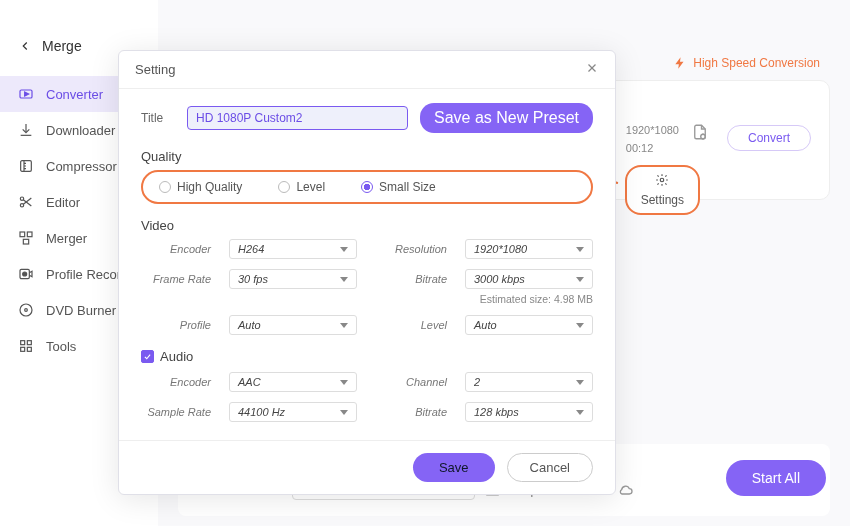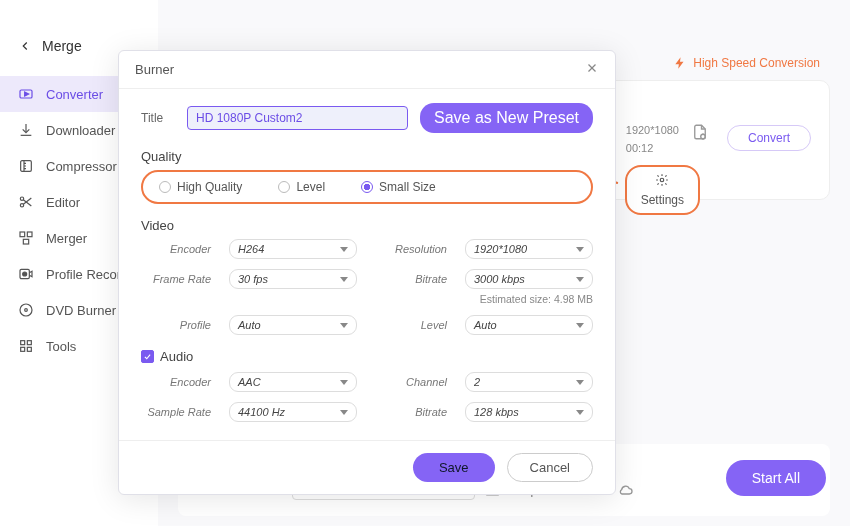--- a/index.html
+++ b/index.html
@@ -61,21 +61,21 @@
 
 .section-title { font-size: 13px; color: #444; margin: 8px 0 6px; }
 .quality-group { border: 2px solid #f07843; border-radius: 20px; padding: 8px 16px; display: flex; gap: 36px; align-items: center; margin-bottom: 14px; }
 .radio-opt { display: flex; align-items: center; gap: 6px; font-size: 12px; color: #555; cursor: pointer; }
 .radio { width: 12px; height: 12px; border: 1.5px solid #bbb; border-radius: 50%; display: inline-block; }
 .radio.checked { border-color: #7a5af0; background: radial-gradient(circle, #7a5af0 0 45%, #fff 50% 100%); }
 
 .grid { display: grid; grid-template-columns: 1fr 1fr; column-gap: 20px; row-gap: 10px; }
 .field { display: flex; align-items: center; gap: 18px; font-style: italic; }
 .field .flabel { width: 70px; text-align: right; font-size: 11px; color: #777; }
-.field .fsel { flex: 1; border: 1px solid #ddd; border-radius: 9px; padding: 3px 8px; font-size: 11px; color: #444; display: flex; justify-content: space-between; align-items: center; background: #fff; cursor: pointer; }
+.field .fsel { flex: 1; border: 1px solid #ddd; border-radius: 3px; padding: 3px 8px; font-size: 11px; color: #444; display: flex; justify-content: space-between; align-items: center; background: #fff; cursor: pointer; }
 .est-size { grid-column: 2; text-align: right; font-size: 10.5px; color: #888; margin-top: -6px; }
 
 .audio-hdr { display: flex; align-items: center; gap: 6px; margin: 14px 0 8px; font-size: 13px; color: #444; }
 .checkbox { width: 13px; height: 13px; border: 1.5px solid #7a5af0; border-radius: 2px; background: #7a5af0; display: flex; align-items: center; justify-content: center; }
 .checkbox svg { width: 9px; height: 9px; color: #fff; }
 
 .modal-footer { border-top: 1px solid #eee; padding: 12px 22px; display: flex; justify-content: flex-end; gap: 12px; }
 .btn-save { background: #8564f5; color: #0f172a; border: none; border-radius: 16px; padding: 0 26px; font-size: 13px; cursor: pointer; }
 .btn-cancel { background: #fff; color: #555; border: 1px solid #ccc; border-radius: 16px; padding: 6px 22px; font-size: 13px; cursor: pointer; }
 
@@ -273,21 +273,21 @@
             <path d="M17 18a4 4 0 000-8 6 6 0 00-11.5 1.5A3.5 3.5 0 006 18z"></path>
           </svg>
         </span>
     </div>
   </div>
   <button class="start-all">Start All</button>
 </div>
 
 <div class="modal">
   <div class="modal-hdr">
-    <span>Burner</span>
+    <span>Setting</span>
     <span class="close-x"><svg width="14" height="14" viewBox="0 0 24 24" stroke="currentColor" stroke-width="2">
           <line x1="6" y1="6" x2="18" y2="18"></line>
           <line x1="6" y1="18" x2="18" y2="6"></line>
         </svg></span>
   </div>
   <div class="modal-body">
     <div class="title-row">
       <span class="lbl">Title</span>
       <input class="title-input" value="HD 1080P Custom2" style="">
       <button class="save-preset">Save as New Preset</button>

